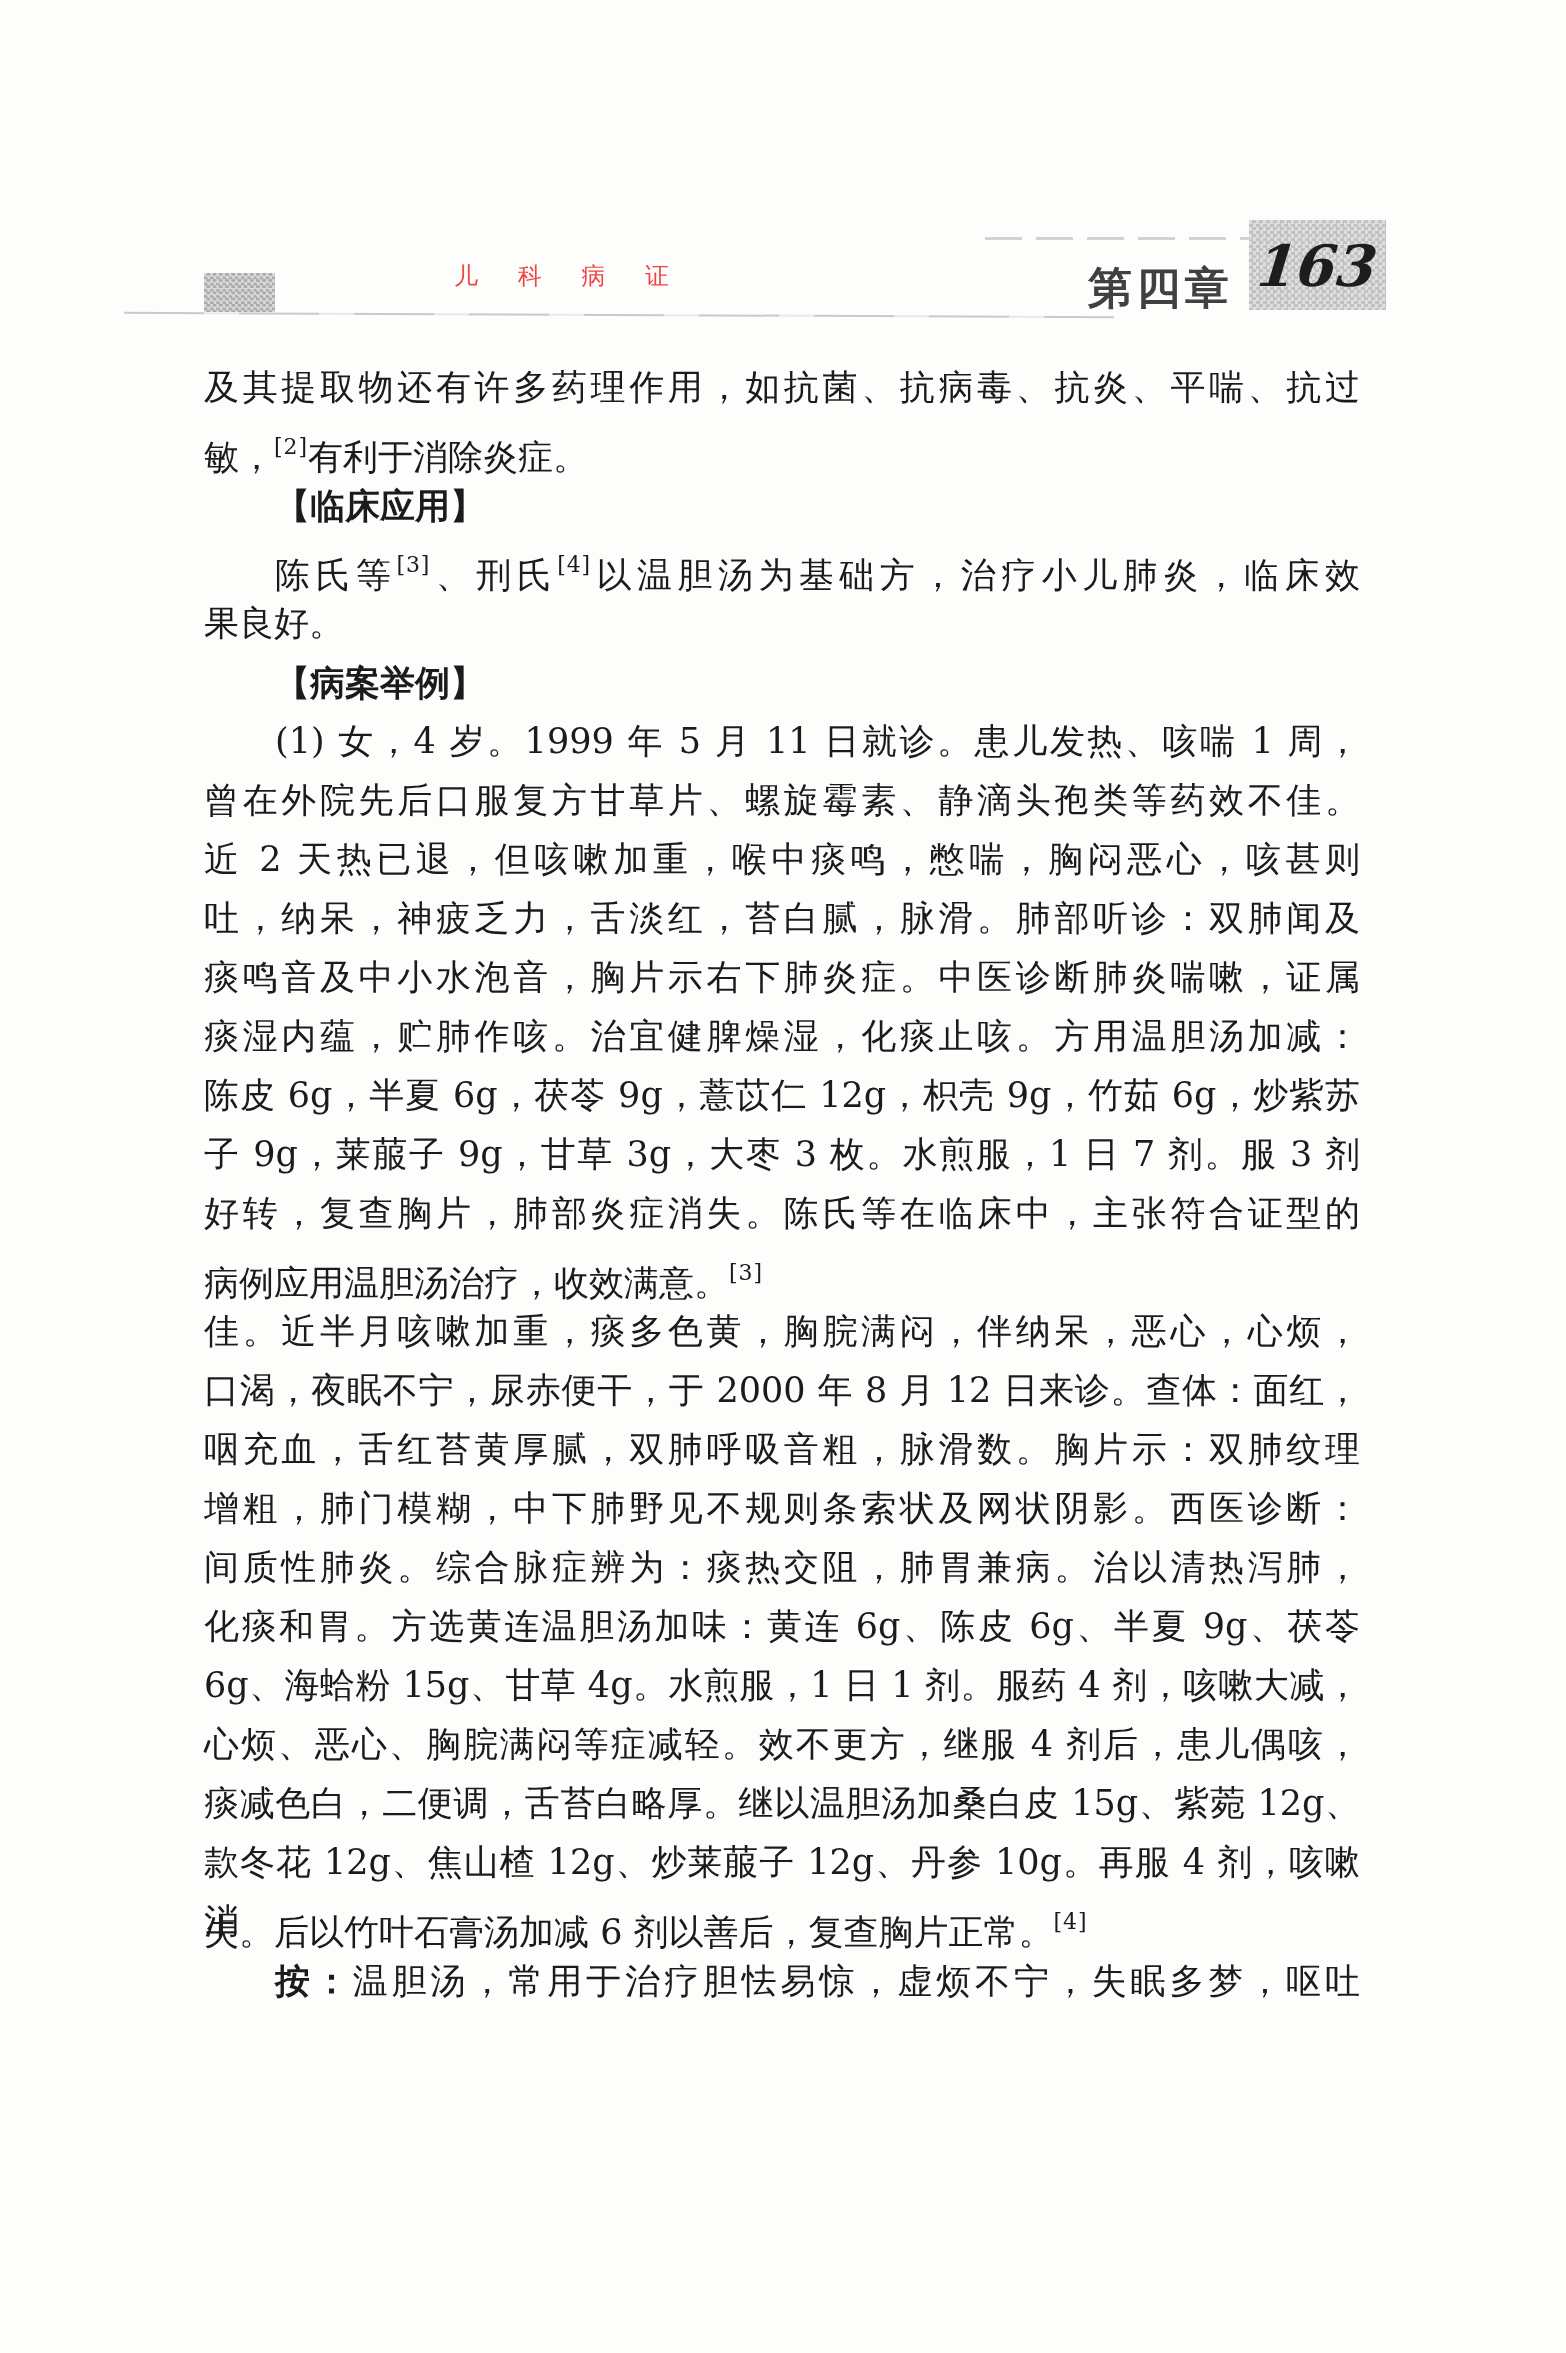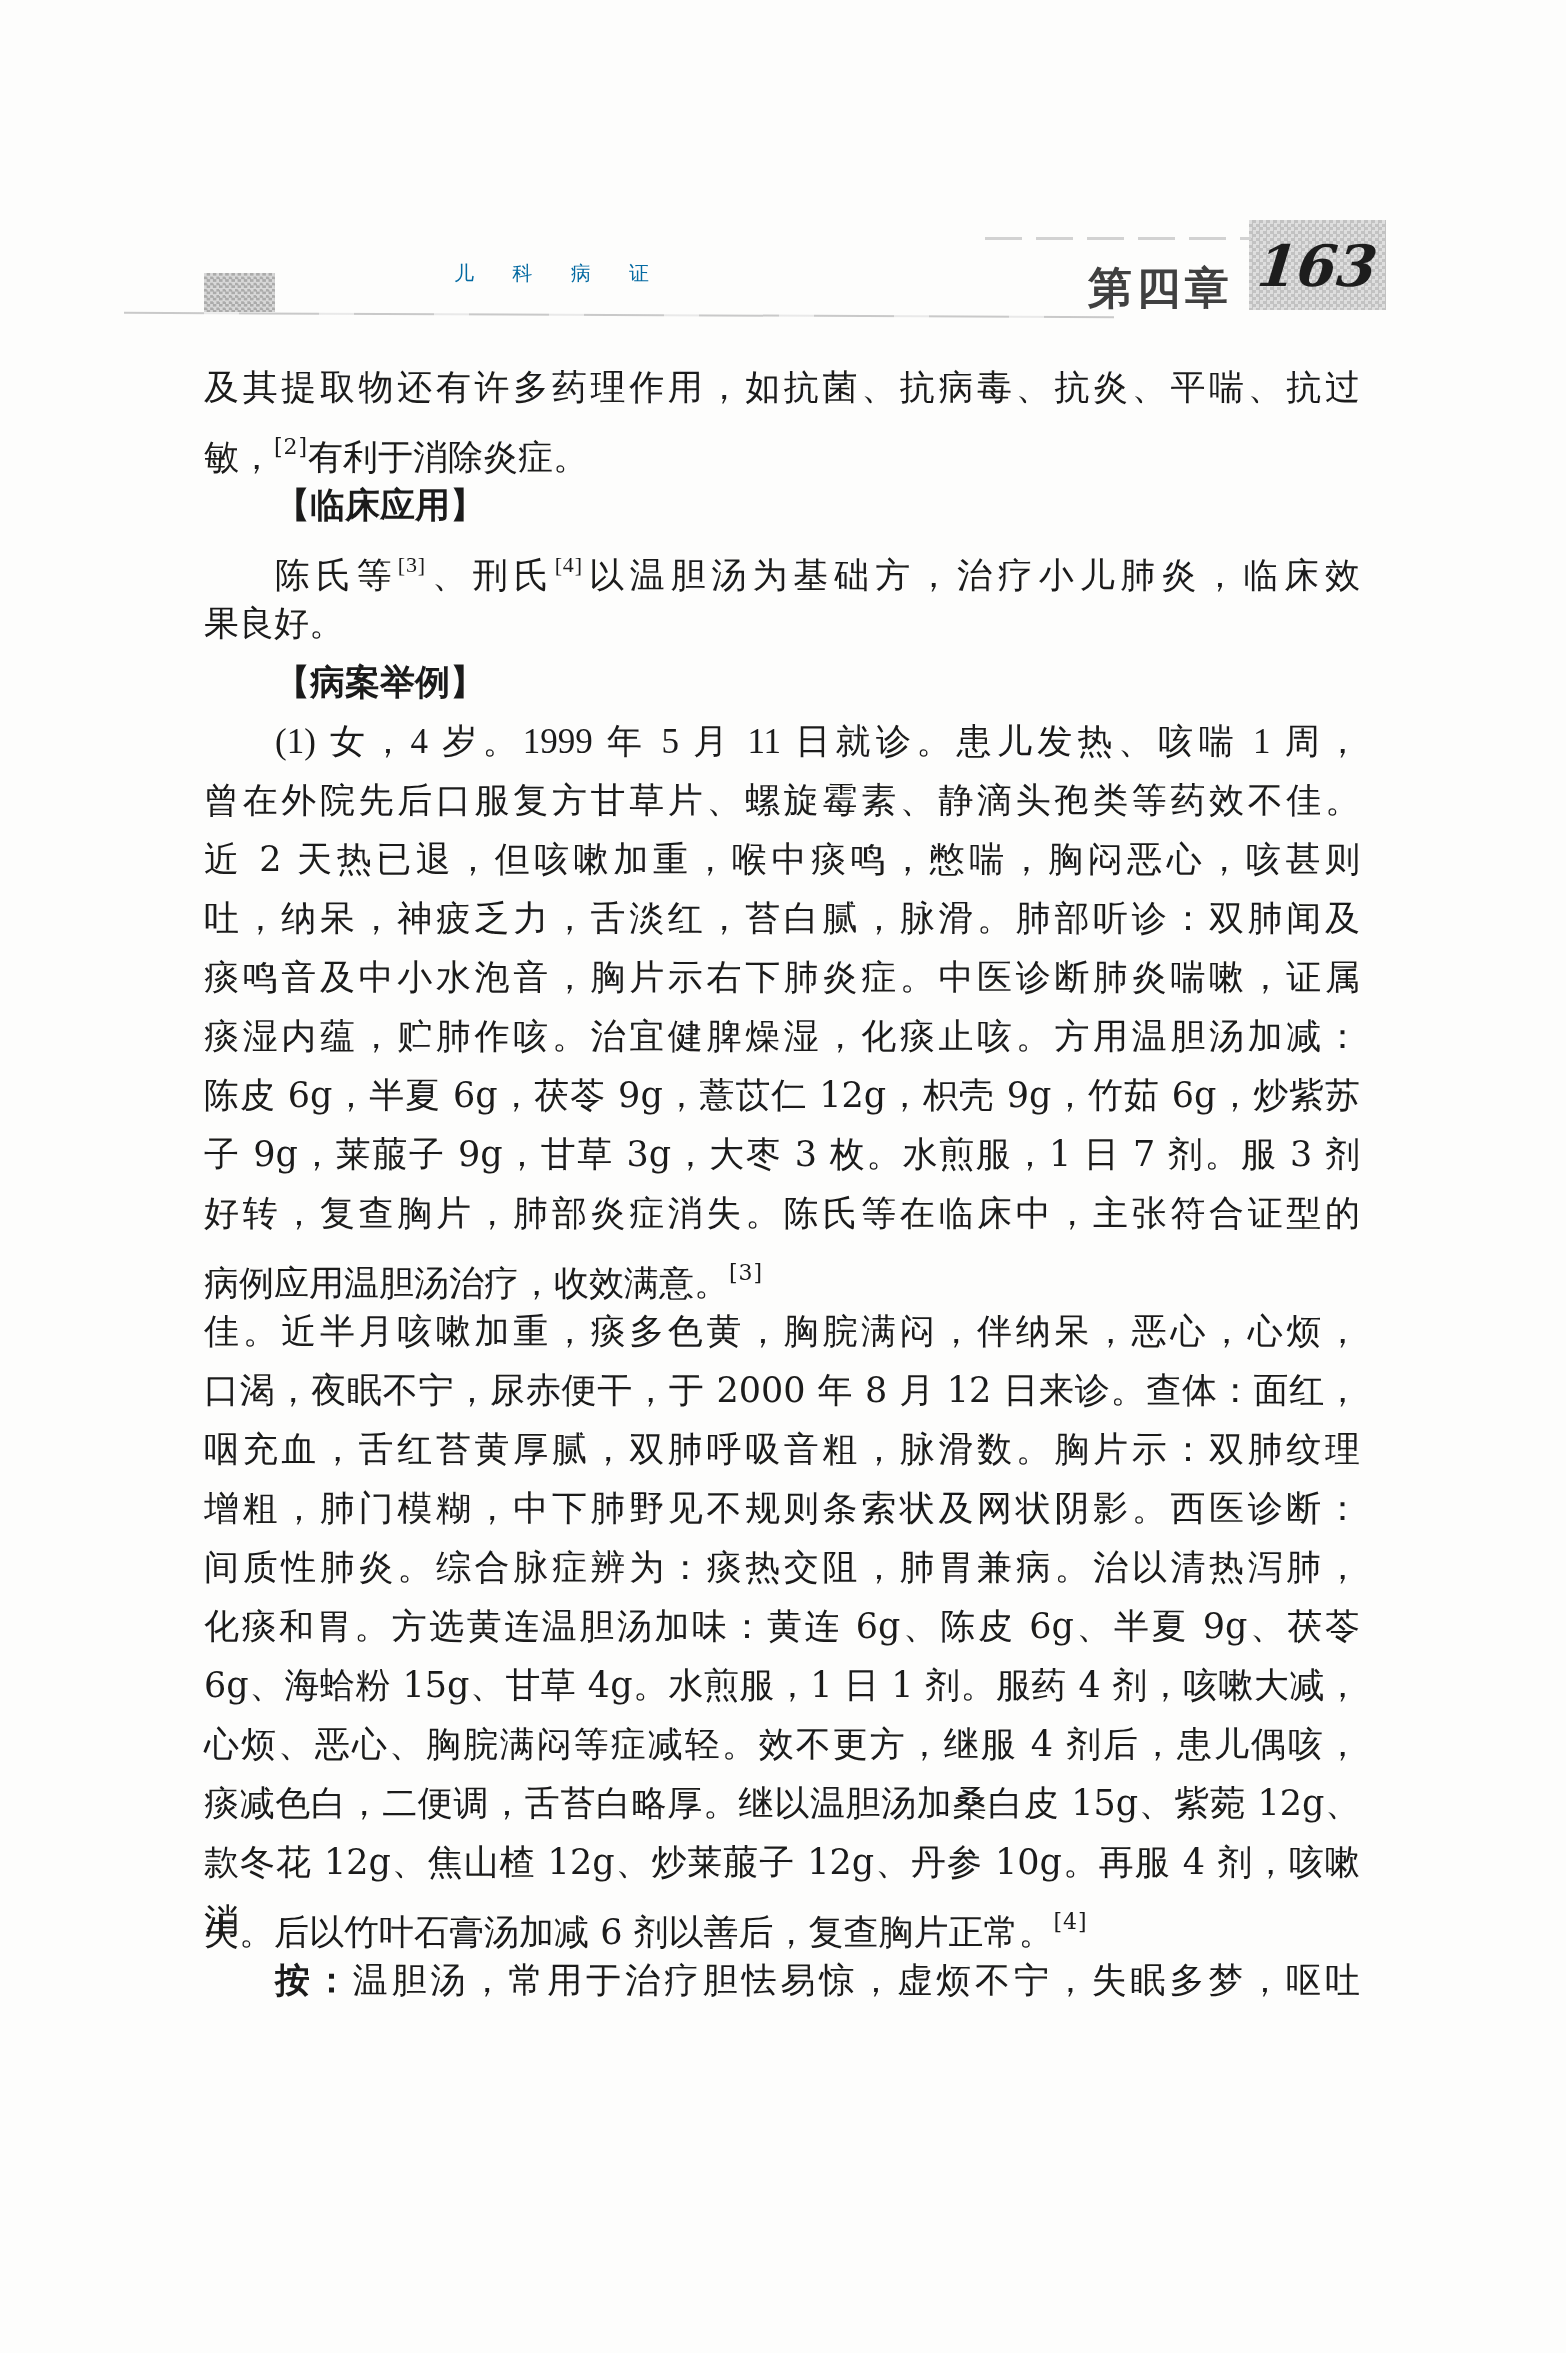--- a/index.html
+++ b/index.html
@@ -7,21 +7,21 @@
     position:relative;
     width:1566px;height:2354px;
     background:#fdfdfc;
     overflow:hidden;
     font-family:"DejaVu Serif","Liberation Serif",serif;
     color:#1b1b1b;
   }
   
   .running-title{
     position:absolute;left:454px;top:260px;
-    font-size:20px;letter-spacing:16px;color:#0369a1;
+    font-size:24px;letter-spacing:16px;color:#ef4444;
     white-space:nowrap;
   }
   .chapter{
     position:absolute;left:1088px;top:259px;
     font-size:44px;font-weight:bold;letter-spacing:4.4px;color:#404040;
     white-space:nowrap;
   }
   .pagenum-badge{
     position:absolute;left:1249px;top:220px;width:137px;height:90px;
     background-image:repeating-conic-gradient(#c2c2c2 0% 25%, #dedede 0% 50%);
@@ -51,21 +51,21 @@
   .textblock{
     position:absolute;left:204px;top:358px;width:1156px;
   }
   .line{
     height:59px;line-height:59px;font-size:35px;
     white-space:normal;
     text-align:justify;
     text-align-last:justify;
   }
   .line.s{text-align-last:left;}
-  .line.ind{padding-left:71px;font-family:Liberation Serif, serif;}
+  .line.ind{padding-left:71px;}
   .line.heading{font-weight:bold;}
   .lead{font-weight:bold;}
   .ref{
     font-size:22px;vertical-align:15px;letter-spacing:0.9px;
   }
 </style>
 </head>
 <body>
 
 <div id="page">

